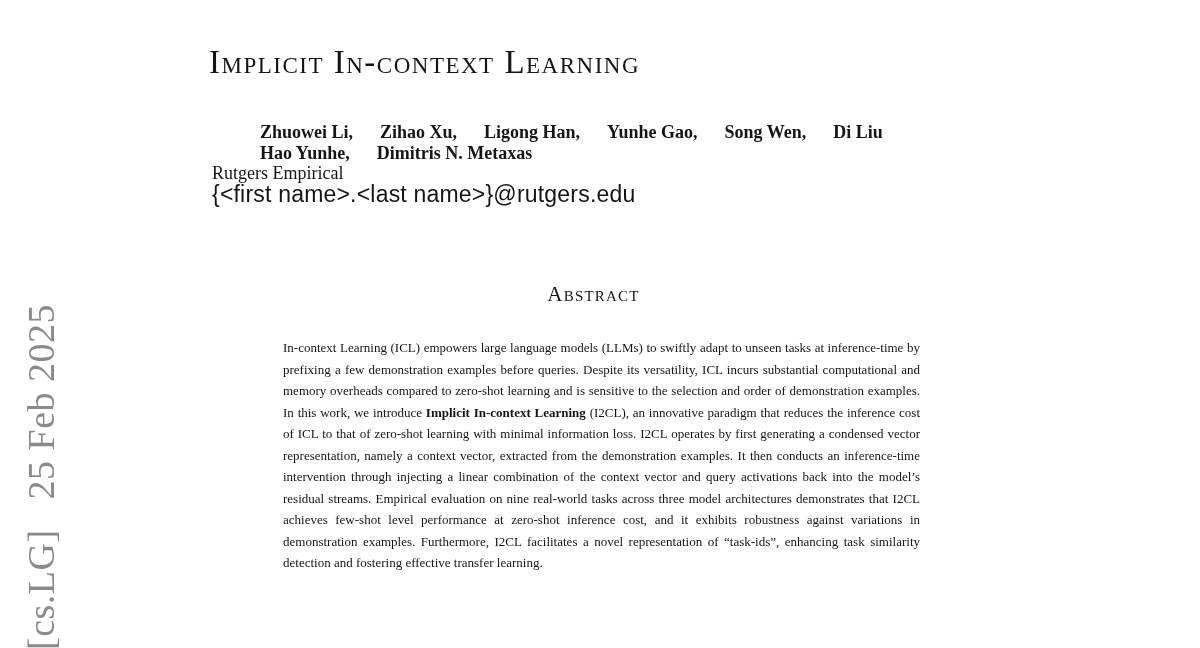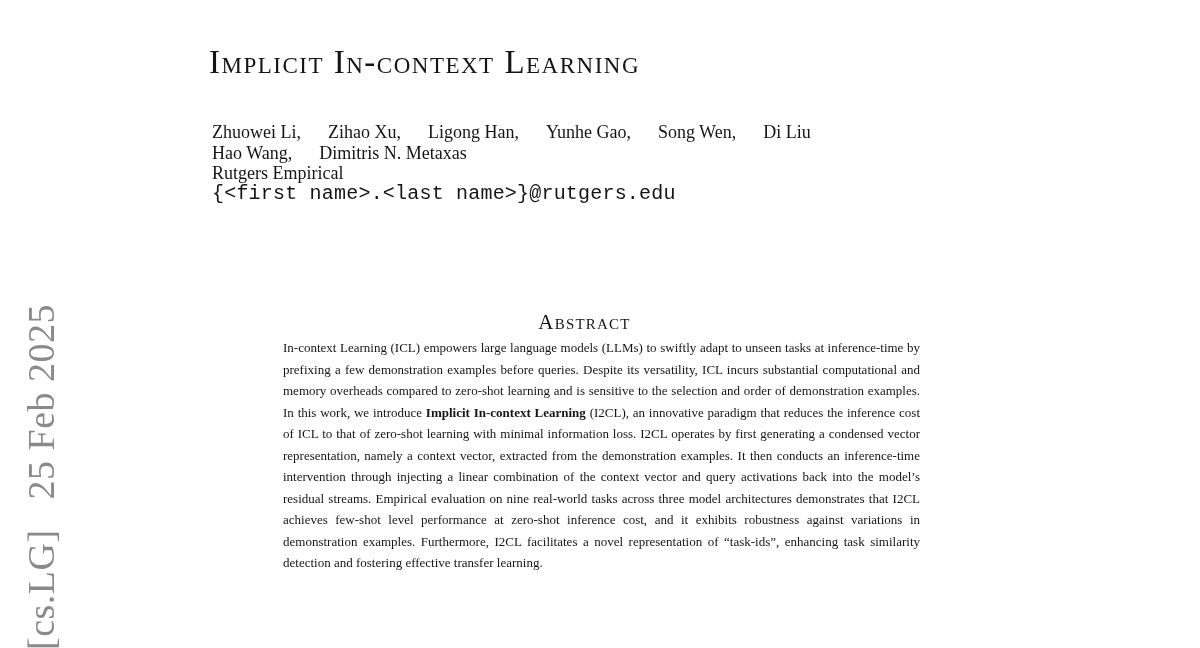--- a/index.html
+++ b/index.html
@@ -37,35 +37,34 @@
     letter-spacing: 1.5px;
     white-space: nowrap;
   }
   .authors {
     position: absolute;
     left: 212px; top: 122px;
     font-size: 18px;
     line-height: 20.5px;
     white-space: nowrap;
   }
-  .authors .bold { font-weight: normal; }
+  .authors .bold { font-weight: bold; margin-left: 48px; }
   .email {
-    font-family: Liberation Mono, monospace;
-    font-size: 20px;
+    font-family: Liberation Sans, sans-serif;
+    font-size: 23px;
     letter-spacing: 0.2px;
   }
   .abstract-heading {
     position: absolute;
-    left: 266px; top: 282px;
+    left: 275px; top: 282px;
     width: 637px;
     text-align: center;
     font-size: 21px;
     font-variant: small-caps;
     letter-spacing: 1.2px;
-    margin-top: 28px;
   }
   .abstract-body {
     position: absolute;
     left: 283px; top: 337px;
     width: 637px;
     font-size: 13px;
     line-height: 21.5px;
     text-align: justify;
     text-justify: inter-word;
   }
@@ -75,21 +74,21 @@
 <body>
 
 <div class="page">
 
   <div class="watermark">[cs.LG]&nbsp;&nbsp; 25 Feb 2025</div>
 
   <h1 class="title">Implicit In-context Learning</h1>
 
   <div class="authors">
     <div class="bold">Zhuowei Li,   Zihao Xu,   Ligong Han,   Yunhe Gao,   Song Wen,   Di Liu</div>
-    <div class="bold">Hao Wang,   Dimitris N. Metaxas</div>
+    <div class="bold">Hao Yunhe,   Dimitris N. Metaxas</div>
     <div>Rutgers Empirical</div>
     <div class="email">{&lt;first name&gt;.&lt;last name&gt;}@rutgers.edu</div>
   </div>
 
   <div class="abstract-heading">Abstract</div>
 
   <p class="abstract-body">
     <span>In-context Learning (ICL) empowers large language models (LLMs) to swiftly adapt to unseen tasks at inference-time by prefixing a few demonstration examples before queries. Despite its versatility, ICL incurs substantial computational and memory overheads compared to zero-shot learning and is sensitive to the selection and order of demonstration examples. In this work, we introduce </span><b>Implicit In-context Learning</b><span> (I2CL), an innovative paradigm that reduces the inference cost of ICL to that of zero-shot learning with minimal information loss. I2CL operates by first generating a condensed vector representation, namely a context vector, extracted from the demonstration examples. It then conducts an inference-time intervention through injecting a linear combination of the context vector and query activations back into the model’s residual streams. Empirical evaluation on nine real-world tasks across three model architectures demonstrates that I2CL achieves few-shot level performance at zero-shot inference cost, and it exhibits robustness against variations in demonstration examples. Furthermore, I2CL facilitates a novel representation of “task-ids”, enhancing task similarity detection and fostering effective transfer learning.</span>
   </p>
 

